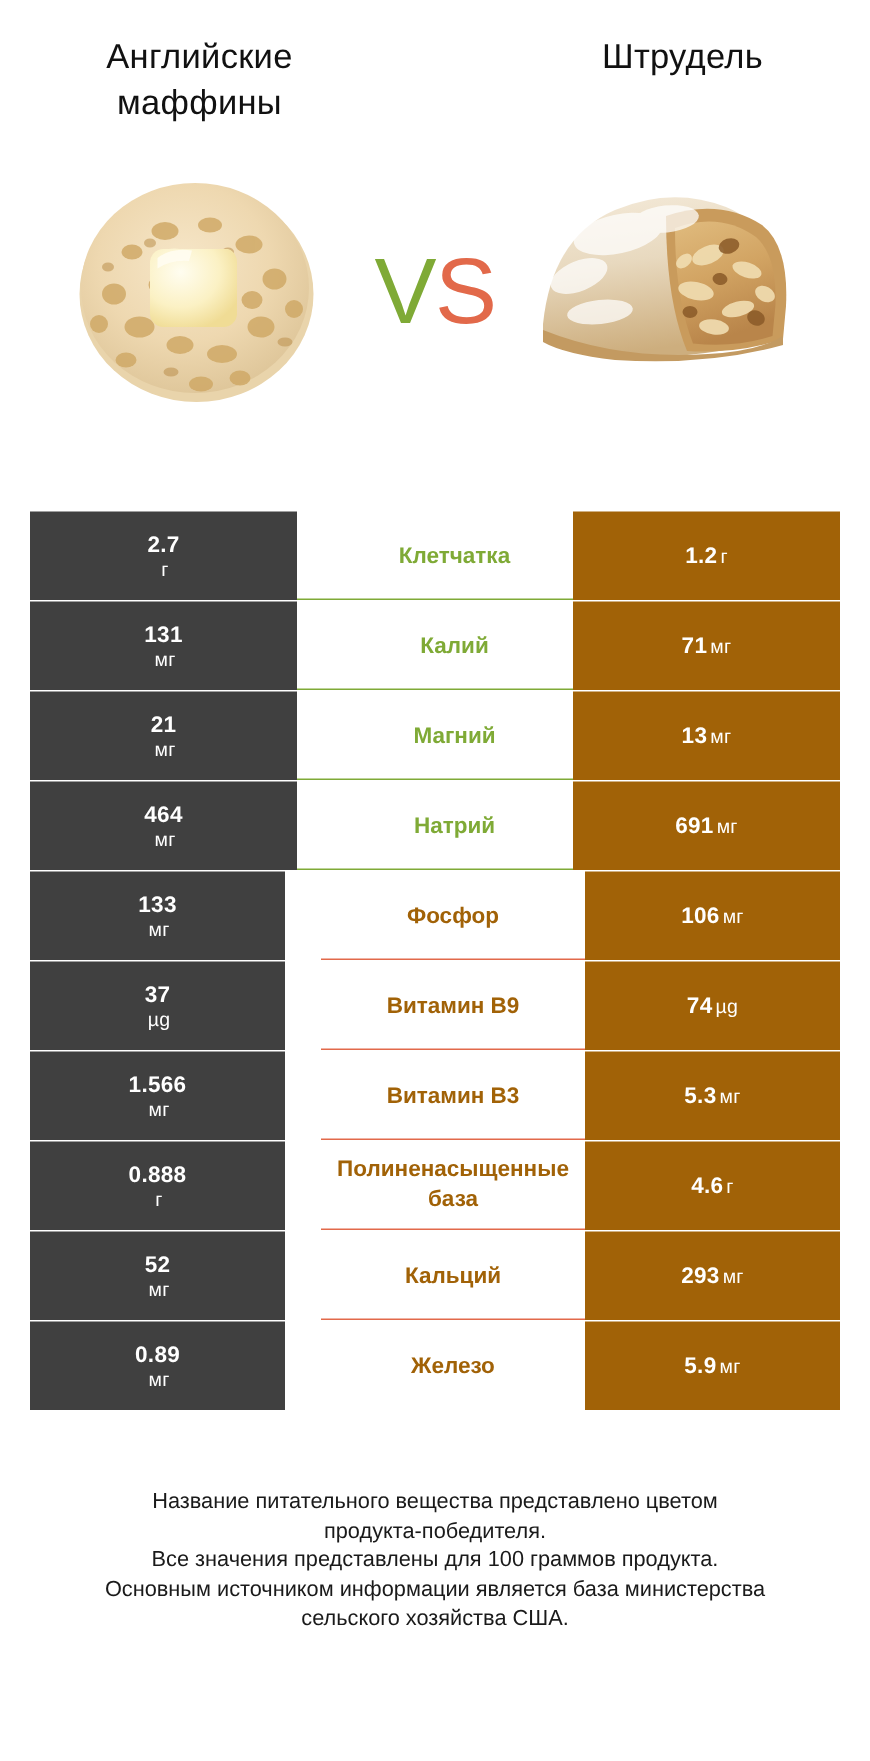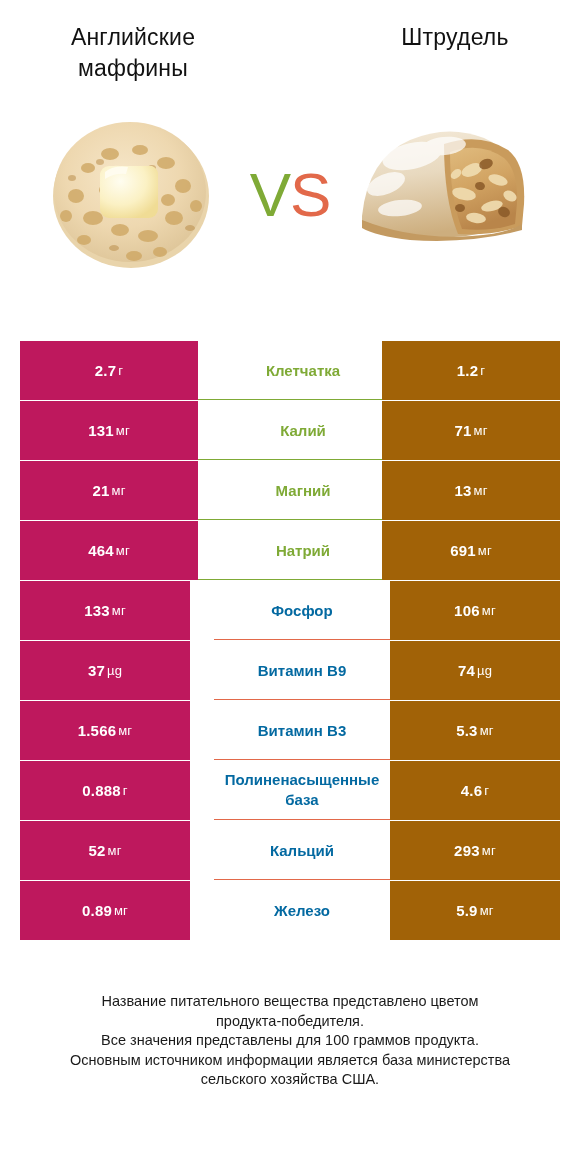--- a/index.html
+++ b/index.html
@@ -79,39 +79,39 @@
     text-align: center;
     box-sizing: border-box;
   }
   .cell.val {
     width: 178px;
     color: #ffffff;
     font-size: 15px;
     font-weight: 700;
     letter-spacing: 0.2px;
   }
-  .cell.val.green  { background: #be185d; }
+  .cell.val.green  { background: #404040; flex-direction: column; }
   .cell.val.orange { background: #a16207; }
 
   .cell.label {
     width: 184px;
     background: #ffffff;
     font-size: 15px;
     font-weight: 700;
     line-height: 19px;
     overflow: hidden;
     white-space: nowrap;
     padding: 0 2px;
   }
   .cell.label.wrap {
     white-space: normal;
     line-height: 20px;
   }
   .cell.label.green-txt  { color: #7faa36; padding-left: 28px; }
-  .cell.label.orange-txt { color: #0369a1; margin-left: 24px; }
+  .cell.label.orange-txt { color: #a16207; margin-left: 24px; }
 
   
   .row .cell.label {
     border-bottom: 1px solid transparent;
     height: 59px;
   }
   .row.win-green  .cell.label { border-bottom-color: #7faa36; }
   .row.win-orange .cell.label { border-bottom-color: #e2694a; }
   .row:last-child .cell.label { border-bottom-color: transparent; }
 

